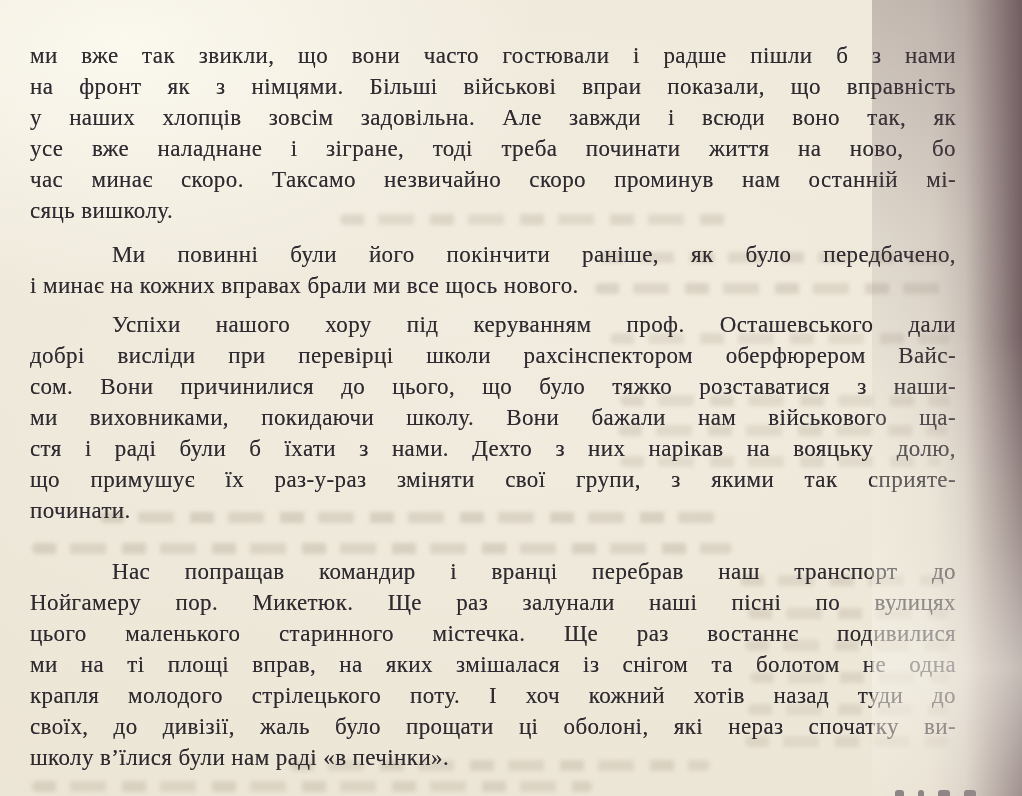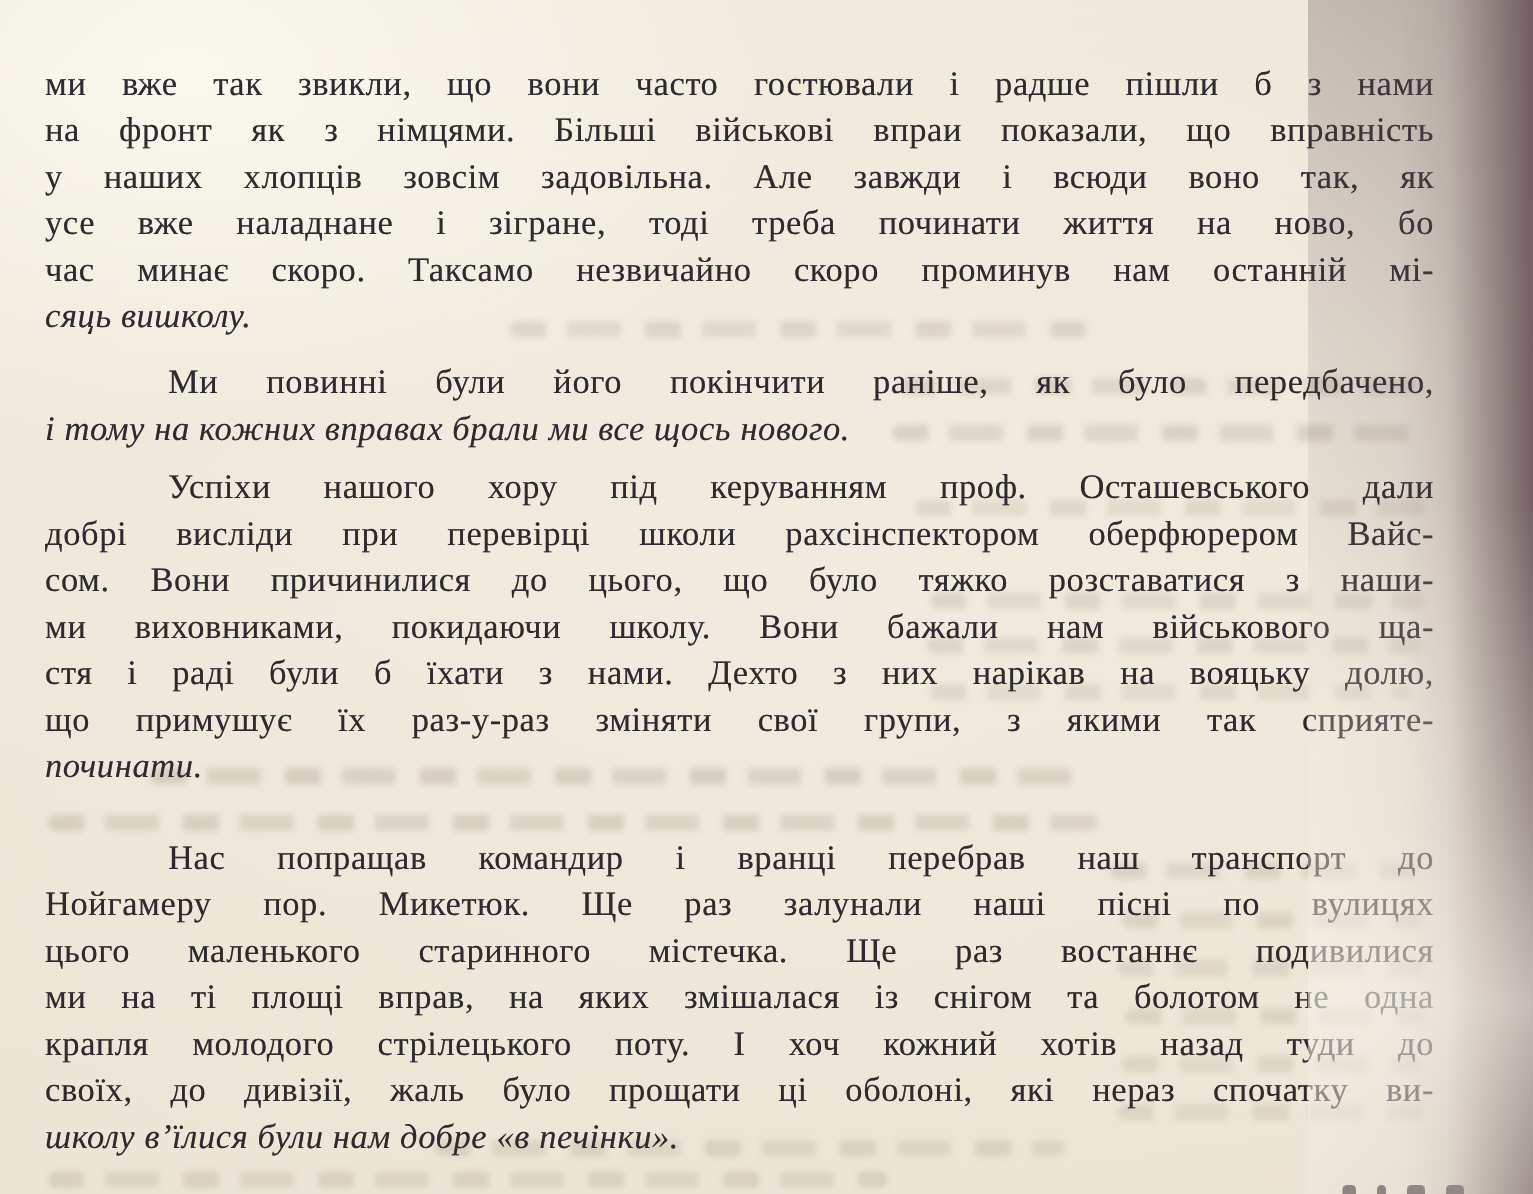--- a/index.html
+++ b/index.html
@@ -18,21 +18,21 @@
   .textblock{
     position:absolute;left:30px;top:40px;width:926px;
     color:#2e2a30;font-size:23px;line-height:31px;letter-spacing:.4px;
   }
   .paragraph{margin:0;}
   .line{
     display:block;height:31px;overflow:hidden;
     text-align:justify;text-align-last:justify;
     text-shadow:0 0 .4px rgba(46,42,48,.55);
   }
-  .line.last{text-align-last:left;font-style:italic;}
+  .line.last{text-align-last:left;}
   .line.indent{text-indent:82px;}
   
   .ghost{
     position:absolute;height:11px;border-radius:5px;
     background:repeating-linear-gradient(90deg,
       rgba(152,138,118,.55) 0px, rgba(152,138,118,.55) 24px,
       rgba(152,138,118,0) 24px, rgba(152,138,118,0) 38px,
       rgba(152,138,118,.45) 38px, rgba(152,138,118,.45) 74px,
       rgba(152,138,118,0) 74px, rgba(152,138,118,0) 90px);
     filter:blur(2px);
@@ -81,39 +81,39 @@
       <div class="paragraph" style="margin-top: 0px;">
         <div class="line">ми вже так звикли, що вони часто гостювали і радше пішли б з нами</div>
         <div class="line">на фронт як з німцями. Більші військові впраи показали, що вправність</div>
         <div class="line">у наших хлопців зовсім задовільна. Але завжди і всюди воно так, як</div>
         <div class="line">усе вже наладнане і зігране, тоді треба починати життя на ново, бо</div>
         <div class="line">час минає скоро. Таксамо незвичайно скоро проминув нам останній мі-</div>
         <div class="line last">сяць вишколу.</div>
       </div>
       <div class="paragraph" style="margin-top: 13px;">
         <div class="line indent">Ми повинні були його покінчити раніше, як було передбачено,</div>
-        <div class="line last">і тому на кожних вправах брали ми все щось нового.</div>
+        <div class="line last">і минає на кожних вправах брали ми все щось нового.</div>
       </div>
       <div class="paragraph" style="margin-top: 8px;">
         <div class="line indent">Успіхи нашого хору під керуванням проф. Осташевського дали</div>
         <div class="line">добрі висліди при перевірці школи рахсінспектором оберфюрером Вайс-</div>
         <div class="line">сом. Вони причинилися до цього, що було тяжко розставатися з наши-</div>
         <div class="line">ми виховниками, покидаючи школу. Вони бажали нам військового ща-</div>
         <div class="line">стя і раді були б їхати з нами. Дехто з них нарікав на вояцьку долю,</div>
         <div class="line">що примушує їх раз-у-раз зміняти свої групи, з якими так сприяте-</div>
         <div class="line last">починати.</div>
       </div>
       <div class="paragraph" style="margin-top: 30px;">
         <div class="line indent">Нас попращав командир і вранці перебрав наш транспорт до</div>
         <div class="line">Нойгамеру пор. Микетюк. Ще раз залунали наші пісні по вулицях</div>
         <div class="line">цього маленького старинного містечка. Ще раз востаннє подивилися</div>
         <div class="line">ми на ті площі вправ, на яких змішалася із снігом та болотом не одна</div>
         <div class="line">крапля молодого стрілецького поту. І хоч кожний хотів назад туди до</div>
         <div class="line">своїх, до дивізії, жаль було прощати ці оболоні, які нераз спочатку ви-</div>
-        <div class="line last">школу в’їлися були нам добре «в печінки».</div>
+        <div class="line last">школу в’їлися були нам раді «в печінки».</div>
       </div>
     </div>
 
   <div class="footer-marks" id="footerMarks">
       <div class="mark" style="width: 9px;"></div>
       <div class="mark" style="width: 6px;"></div>
       <div class="mark" style="width: 12px;"></div>
       <div class="mark" style="width: 12px;"></div>
     </div>
 

